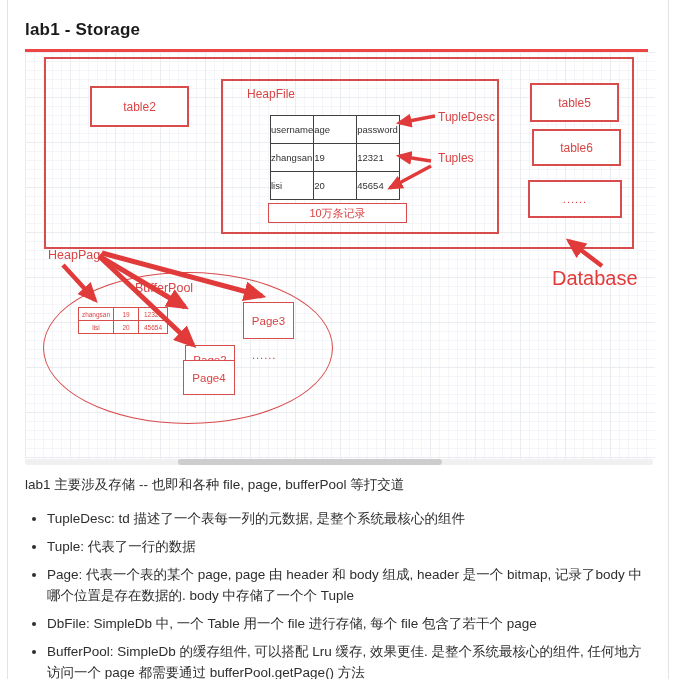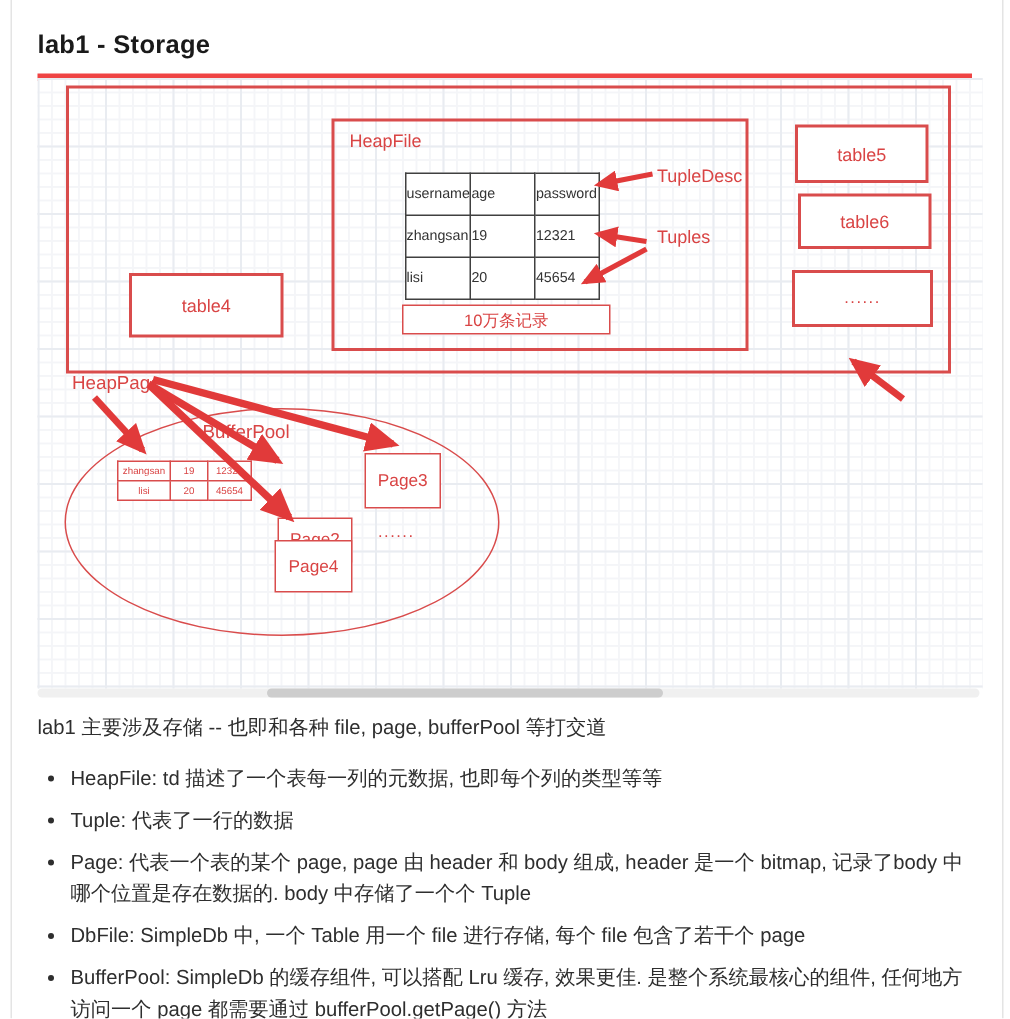--- a/index.html
+++ b/index.html
@@ -28,21 +28,21 @@
       linear-gradient(#f4f5f8 1px, transparent 1px),
       linear-gradient(90deg,#f4f5f8 1px, transparent 1px);
     background-size:45px 45px,45px 45px,9px 9px,9px 9px;
     overflow:hidden;
   }
   .rbox{position:absolute;border:2px solid #d94c4c;background:#fff;
         display:flex;align-items:center;justify-content:center;
         color:#d94444;font-size:12px;}
   .outer-box{left:19px;top:5px;width:586px;height:188px;background:transparent;}
   .heapfile-box{left:196px;top:27px;width:274px;height:151px;background:transparent;}
-  .hf-label{position:absolute;left:10px;top:6px;color:#d94444;font-size:12px;}
+  .hf-label{position:absolute;left:24px;top:6px;color:#d94444;font-size:12px;}
 
   .lbl{position:absolute;color:#d94444;font-size:12px;white-space:nowrap;}
 
   table.blk{position:absolute;left:245px;top:63px;border-collapse:collapse;background:#fff;}
   table.blk td{
     border:1.5px solid #404040;width:42px;height:27px;padding:0;
     text-align:left;font-size:9.5px;color:#333;
   }
   .records-box{left:243px;top:151px;width:137px;height:18px;border-width:1.5px;font-size:11px;color:#d94444;}
 
@@ -80,21 +80,21 @@
 
 <div class="page-edge edge-left"></div>
 <div class="page-edge edge-right"></div>
 
 <h1 class="doc-title">lab1 - Storage</h1>
 
 <div class="diagram">
 
   <div class="rbox outer-box"></div>
 
-  <div class="rbox" style="left:61px;top:130px;width:99px;height:39px;">table4</div>
+  <div class="rbox" style="left:65px;top:34px;width:95px;height:37px;">table2</div>
 
   <div class="rbox heapfile-box">
     <span class="hf-label">HeapFile</span>
   </div>
 
   <table class="blk">
     <tbody>
         <tr>
       <td>username</td>
       <td>age</td>
@@ -116,20 +116,21 @@
   <div class="rbox records-box">10万条记录</div>
 
   <span class="lbl" style="left:413px;top:58px;">TupleDesc</span>
   <span class="lbl" style="left:413px;top:99px;">Tuples</span>
 
   <div class="rbox" style="left:505px;top:31px;width:85px;height:35px;">table5</div>
   <div class="rbox" style="left:507px;top:77px;width:85px;height:33px;">table6</div>
   <div class="rbox" style="left:503px;top:128px;width:90px;height:34px;font-size:11px;letter-spacing:1px;">......</div>
 
   <div class="db-label">
+    <div>Database</div>
   </div>
 
   <span class="lbl" style="left:23px;top:196px;font-size:12.5px;">HeapPage</span>
   <div class="ellipse"></div>
   <span class="lbl" style="left:110px;top:229px;font-size:12.5px;">BufferPool</span>
 
   <table class="mini">
     <tbody>
         <tr>
       <td class="c1">zhangsan</td>
@@ -170,20 +171,20 @@
   </svg>
 </div>
 
 <div class="hscroll-track">
   <div class="hscroll-thumb"></div>
 </div>
 
 <div class="content">
   <p>lab1 主要涉及存储 -- 也即和各种 file, page, bufferPool 等打交道</p>
   <ul>
-    <li>HeapFile: td 描述了一个表每一列的元数据, 也即每个列的类型等等</li>
+    <li>TupleDesc: td 描述了一个表每一列的元数据, 是整个系统最核心的组件</li>
     <li>Tuple: 代表了一行的数据</li>
     <li>Page: 代表一个表的某个 page, page 由 header 和 body 组成, header 是一个 bitmap, 记录了body 中哪个位置是存在数据的. body 中存储了一个个 Tuple</li>
     <li>DbFile: SimpleDb 中, 一个 Table 用一个 file 进行存储, 每个 file 包含了若干个 page</li>
     <li>BufferPool: SimpleDb 的缓存组件, 可以搭配 Lru 缓存, 效果更佳. 是整个系统最核心的组件, 任何地方访问一个 page 都需要通过 bufferPool.getPage() 方法</li>
 
   </ul>
 </div>
 
 </body></html>

